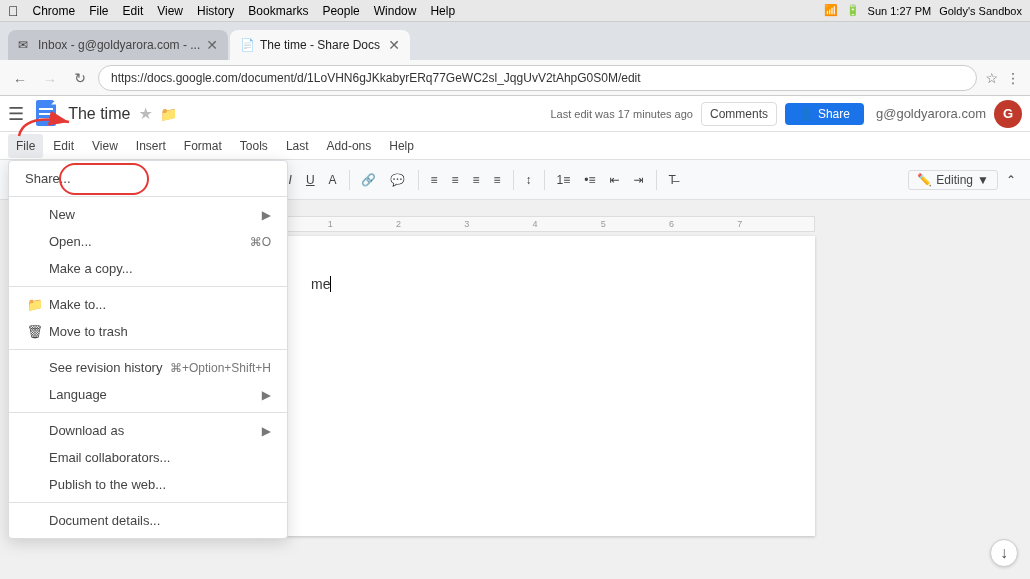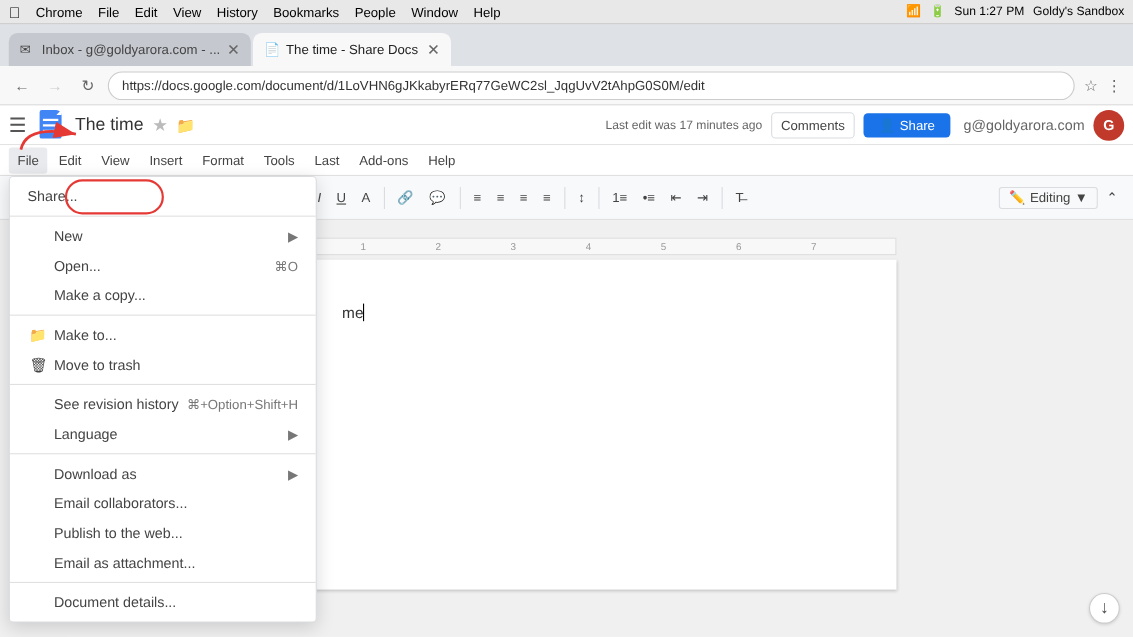--- a/index.html
+++ b/index.html
@@ -481,24 +481,20 @@
         <span class="dd-item-arrow">▶</span>
       </div>
       <div class="dd-item">
         <span class="dd-icon"></span>
         <span class="dd-item-label">Email collaborators...</span>
       </div>
       <div class="dd-item">
         <span class="dd-icon"></span>
         <span class="dd-item-label">Publish to the web...</span>
       </div>
-      <div class="dd-item">
-        <span class="dd-icon"></span>
-        <span class="dd-item-label">Email as attachment...</span>
-      </div>
 
       <div class="dd-separator"></div>
 
       <div class="dd-item">
         <span class="dd-icon"></span>
         <span class="dd-item-label">Document details...</span>
       </div>
 
     </div>
   </div>

